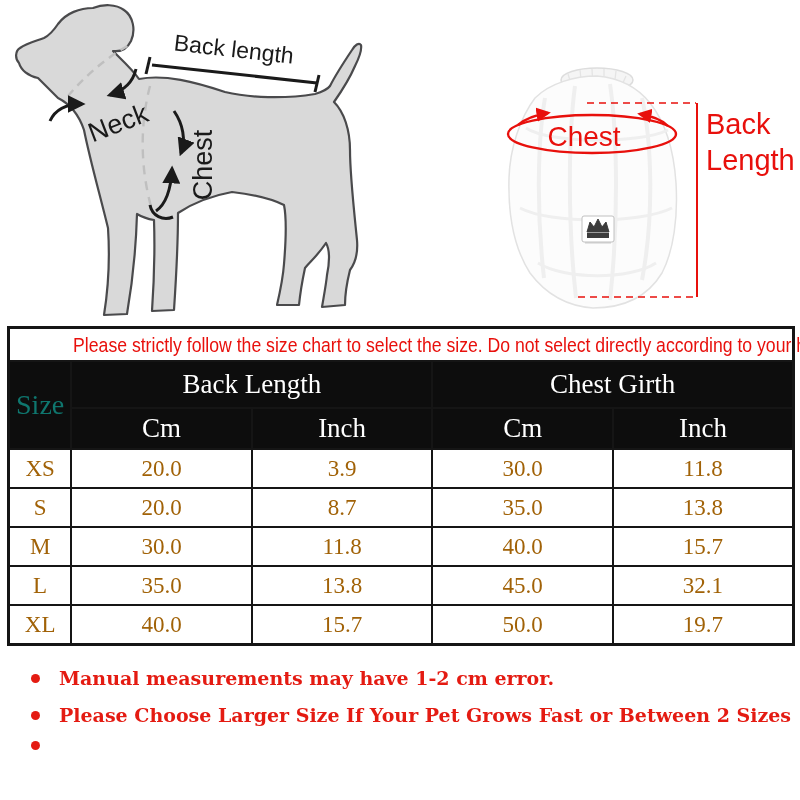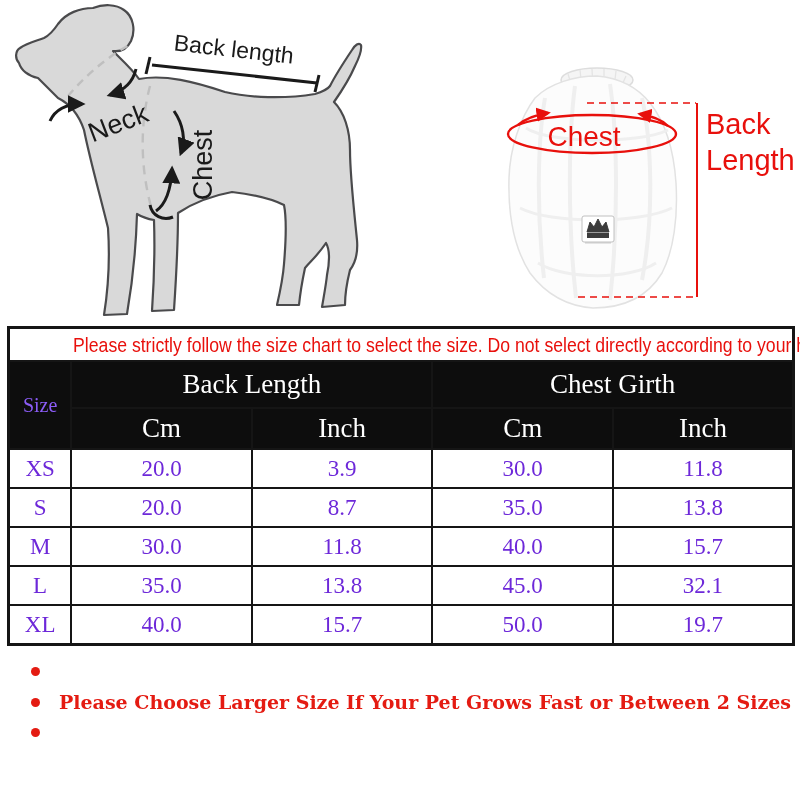--- a/index.html
+++ b/index.html
@@ -24,34 +24,34 @@
     border:3px solid #151515;
   }
   .size-table td { border:2px solid #151515; text-align:center; padding:0; }
   .c-size { width:8%; }
   .warn-row td { height:31px; background:#ffffff; }
   .warning {
     color:#e8100c; font-size:20.5px; white-space:nowrap; display:inline-block;
     transform:scaleX(0.86); transform-origin:50% 50%;
   }
   .size-head {
-    background:#0d0d0d; color:#8b5cf6; font-family:"Liberation Serif", serif;
-    font-size:20px;
+    background:#0d0d0d; color:#0f766e; font-family:"Liberation Serif", serif;
+    font-size:28px;
   }
   .group-head {
     background:#0d0d0d; color:#ffffff; font-family:"Liberation Serif", serif;
     font-size:27px; height:45px;
   }
   .unit-head {
     background:#0d0d0d; color:#ffffff; font-family:"Liberation Serif", serif;
     font-size:27px; height:39px;
   }
   .data-row td {
     height:37px; font-family:"Liberation Serif", serif; font-size:23px;
-    color:#6d28d9; background:#ffffff;
+    color:#a16207; background:#ffffff;
   }
 
   
   .notes { position:absolute; left:31px; top:667px; width:750px; }
   .note-item { display:flex; align-items:center; margin-bottom:15px; }
   .note-bullet {
     width:9px; height:9px; border-radius:50%; background:#e41b12;
     flex:none; margin-right:19px;
   }
   .note-text, .note-cont {
@@ -215,20 +215,21 @@
         <td>50.0</td>
         <td>19.7</td>
       </tr>
     </tbody>
   </table>
 </div>
 
 <div class="notes">
   <div class="note-item">
     <span class="note-bullet"></span>
+    <span class="note-text">Manual measurements may have 1-2 cm error.</span>
   </div>
   <div class="note-item">
     <span class="note-bullet"></span>
     <span class="note-text">Please Choose Larger Size If Your Pet Grows Fast or Between 2 Sizes</span>
   </div>
   <div class="note-item">
     <span class="note-bullet"></span>
   </div>
 </div>
 

